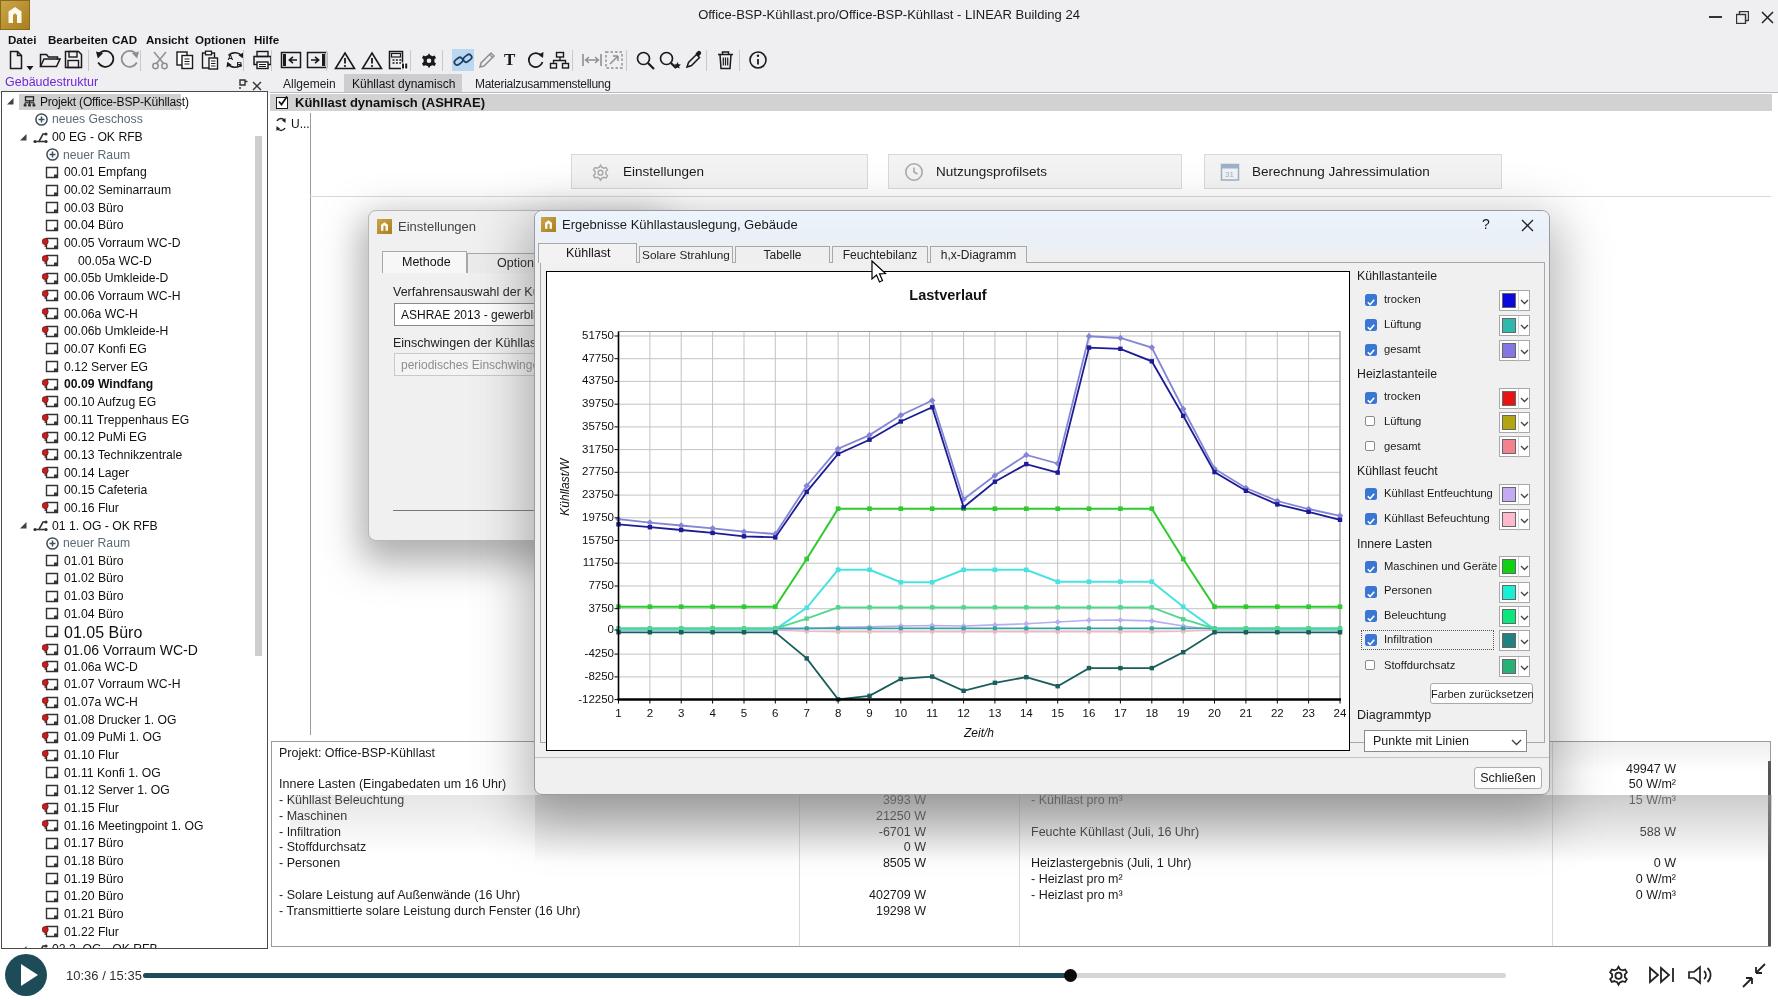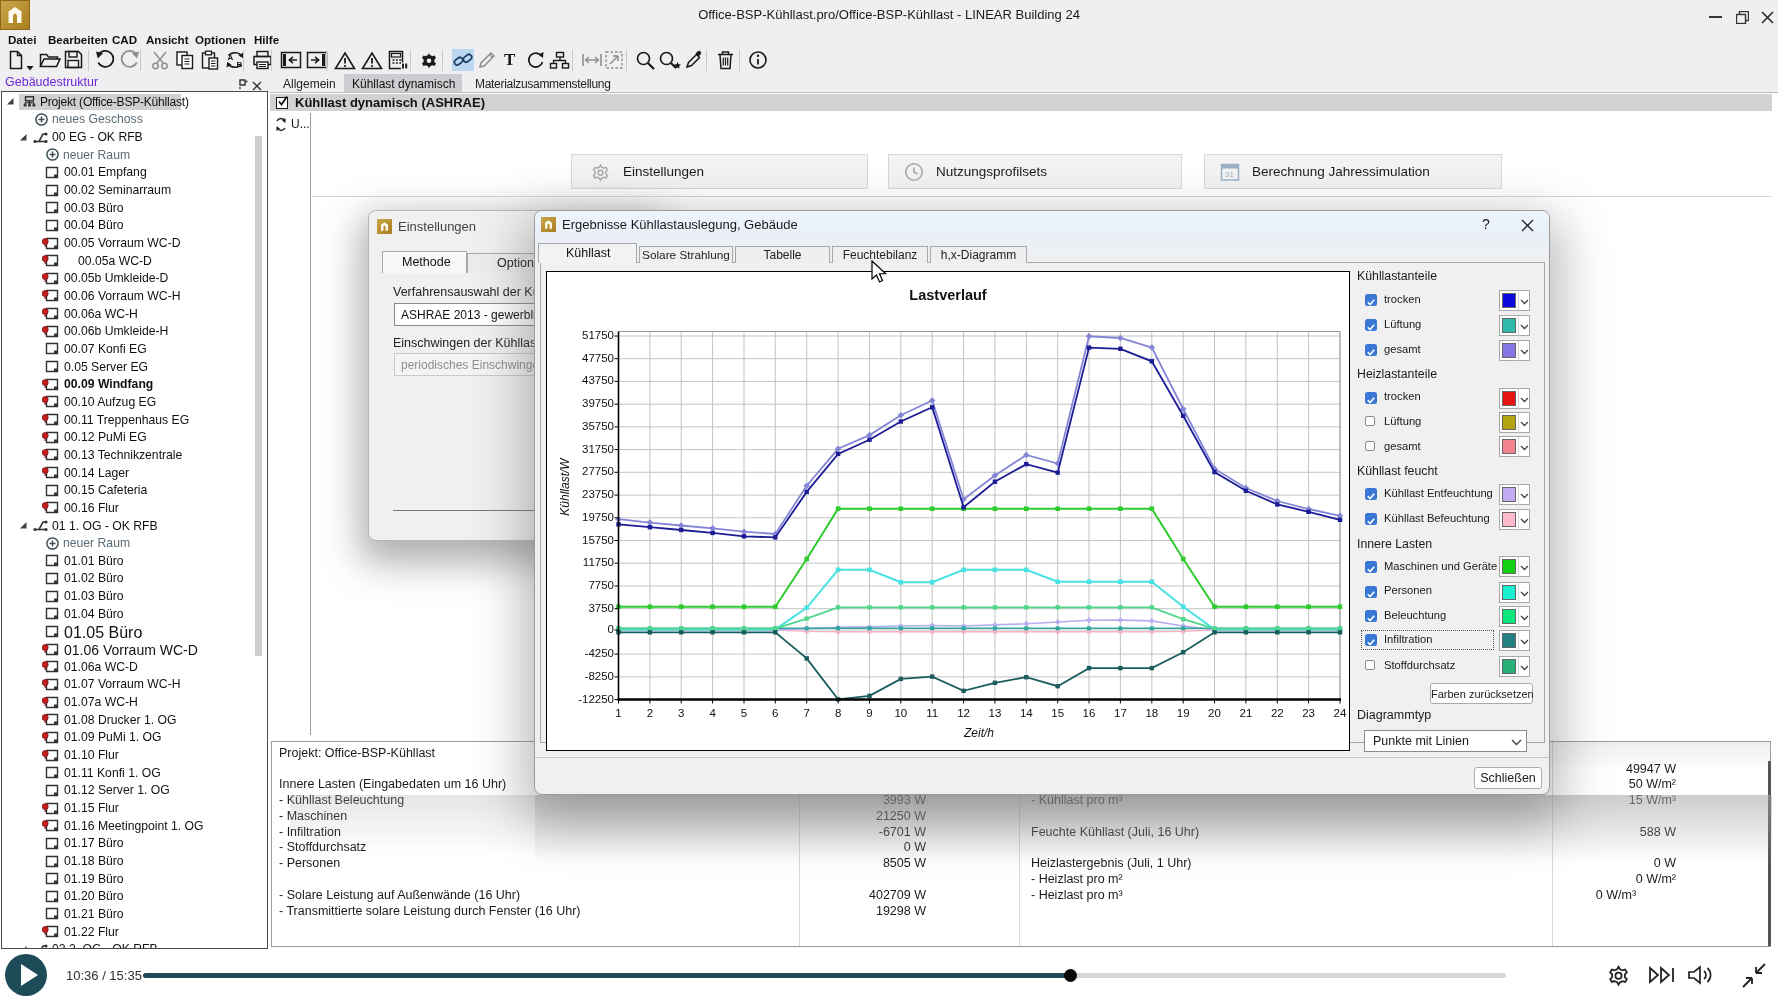--- a/index.html
+++ b/index.html
@@ -269,21 +269,21 @@
 <div style="position:absolute;left:1031px;top:825px;font-size:12.5px;color:#1a1a1a;white-space:nowrap;">Feuchte Kühllast (Juli, 16 Uhr)</div>
 <div style="position:absolute;left:1031px;top:856px;font-size:12.5px;color:#1a1a1a;white-space:nowrap;">Heizlastergebnis (Juli, 1 Uhr)</div>
 <div style="position:absolute;left:1031px;top:872px;font-size:12.5px;color:#1a1a1a;white-space:nowrap;">- Heizlast pro m²</div>
 <div style="position:absolute;left:1031px;top:888px;font-size:12.5px;color:#1a1a1a;white-space:nowrap;">- Heizlast pro m³</div>
 <div style="position:absolute;left:1556px;top:762px;width:120px;text-align:right;font-size:12.5px;color:#1a1a1a;white-space:nowrap;">49947 W</div>
 <div style="position:absolute;left:1556px;top:777px;width:120px;text-align:right;font-size:12.5px;color:#1a1a1a;white-space:nowrap;">50 W/m²</div>
 <div style="position:absolute;left:1556px;top:793px;width:120px;text-align:right;font-size:12.5px;color:#1a1a1a;white-space:nowrap;">15 W/m³</div>
 <div style="position:absolute;left:1556px;top:825px;width:120px;text-align:right;font-size:12.5px;color:#1a1a1a;white-space:nowrap;">588 W</div>
 <div style="position:absolute;left:1556px;top:856px;width:120px;text-align:right;font-size:12.5px;color:#1a1a1a;white-space:nowrap;">0 W</div>
 <div style="position:absolute;left:1556px;top:872px;width:120px;text-align:right;font-size:12.5px;color:#1a1a1a;white-space:nowrap;">0 W/m²</div>
-<div style="position:absolute;left:1556px;top:888px;width:120px;text-align:center;font-size:12.5px;color:#1a1a1a;white-space:nowrap;">0 W/m³</div>
+<div style="position:absolute;left:1556px;top:888px;width:120px;text-align:right;font-size:12.5px;color:#1a1a1a;white-space:nowrap;">0 W/m³</div>
 <div class="abs" style="left:1768px;top:761px;width:2.5px;height:185px;background:#555;"></div>
 <div class="abs" style="left:535px;top:795px;width:1237px;height:68px;background:linear-gradient(rgba(168,168,168,0.58),rgba(255,255,255,0));"></div>
 <div class="abs" style="left:290px;top:795px;width:245px;height:60px;background:linear-gradient(rgba(165,165,165,0.28),rgba(255,255,255,0));"></div>
 <div class="abs" style="left:1550px;top:742px;width:221px;height:30px;background:linear-gradient(rgba(160,160,160,0.17),rgba(255,255,255,0));"></div>
 
 <div class="abs" style="left:1px;top:91px;width:267px;height:858px;background:#fff;border:1px solid #4a4a4a;overflow:hidden;">
 <div style="position:absolute;left:0;top:1.2px;width:250px;height:17.6px;">
       <svg width="9" height="9" viewBox="0 0 9 9" style="position:absolute;left:4px;top:4px;">
         <polygon points="7.5,1 7.5,7.5 1,7.5" fill="#404040"></polygon>
       </svg>
@@ -428,21 +428,21 @@
         <path d="M4.5 1.5 h11 v10 h-11 z" fill="#fff" stroke="#333" stroke-width="1.4"></path>
         <path d="M12 8.5 h3.5 v3 h-3.5 z" fill="#333"></path>
       </svg>
       <span style="position:absolute;left:62px;top:1.5px;font-size:12.2px;color:#111;">00.07 Konfi EG</span>
     </div>
     <div style="position:absolute;left:0;top:266.1px;width:250px;height:17.6px;">
       <svg width="18" height="14" viewBox="0 0 18 14" style="position:absolute;left:40px;top:2px;">
         <path d="M4.5 1.5 h11 v10 h-11 z" fill="#fff" stroke="#333" stroke-width="1.4"></path>
         <path d="M12 8.5 h3.5 v3 h-3.5 z" fill="#333"></path>
       </svg>
-      <span style="position:absolute;left:62px;top:1.5px;font-size:12.2px;color:#111;">0.05 Server EG</span>
+      <span style="position:absolute;left:62px;top:1.5px;font-size:12.2px;color:#111;">0.12 Server EG</span>
     </div>
     <div style="position:absolute;left:0;top:283.7px;width:250px;height:17.6px;font-weight:bold;">
       <svg width="18" height="14" viewBox="0 0 18 14" style="position:absolute;left:40px;top:2px;">
         <path d="M4.5 1.5 h11 v10 h-11 z" fill="#fff" stroke="#333" stroke-width="1.4"></path>
         <path d="M12 8.5 h3.5 v3 h-3.5 z" fill="#333"></path>
         <circle cx="3.2" cy="4.6" r="3" fill="#c41f1f" stroke="#7e1010" stroke-width="0.8"></circle>
         <line x1="3.2" y1="7.6" x2="3.2" y2="10" stroke="#7e1010" stroke-width="1.2"></line>
       </svg>
       <span style="position:absolute;left:62px;top:1.5px;font-size:12.2px;color:#111;">00.09 Windfang</span>
     </div>

